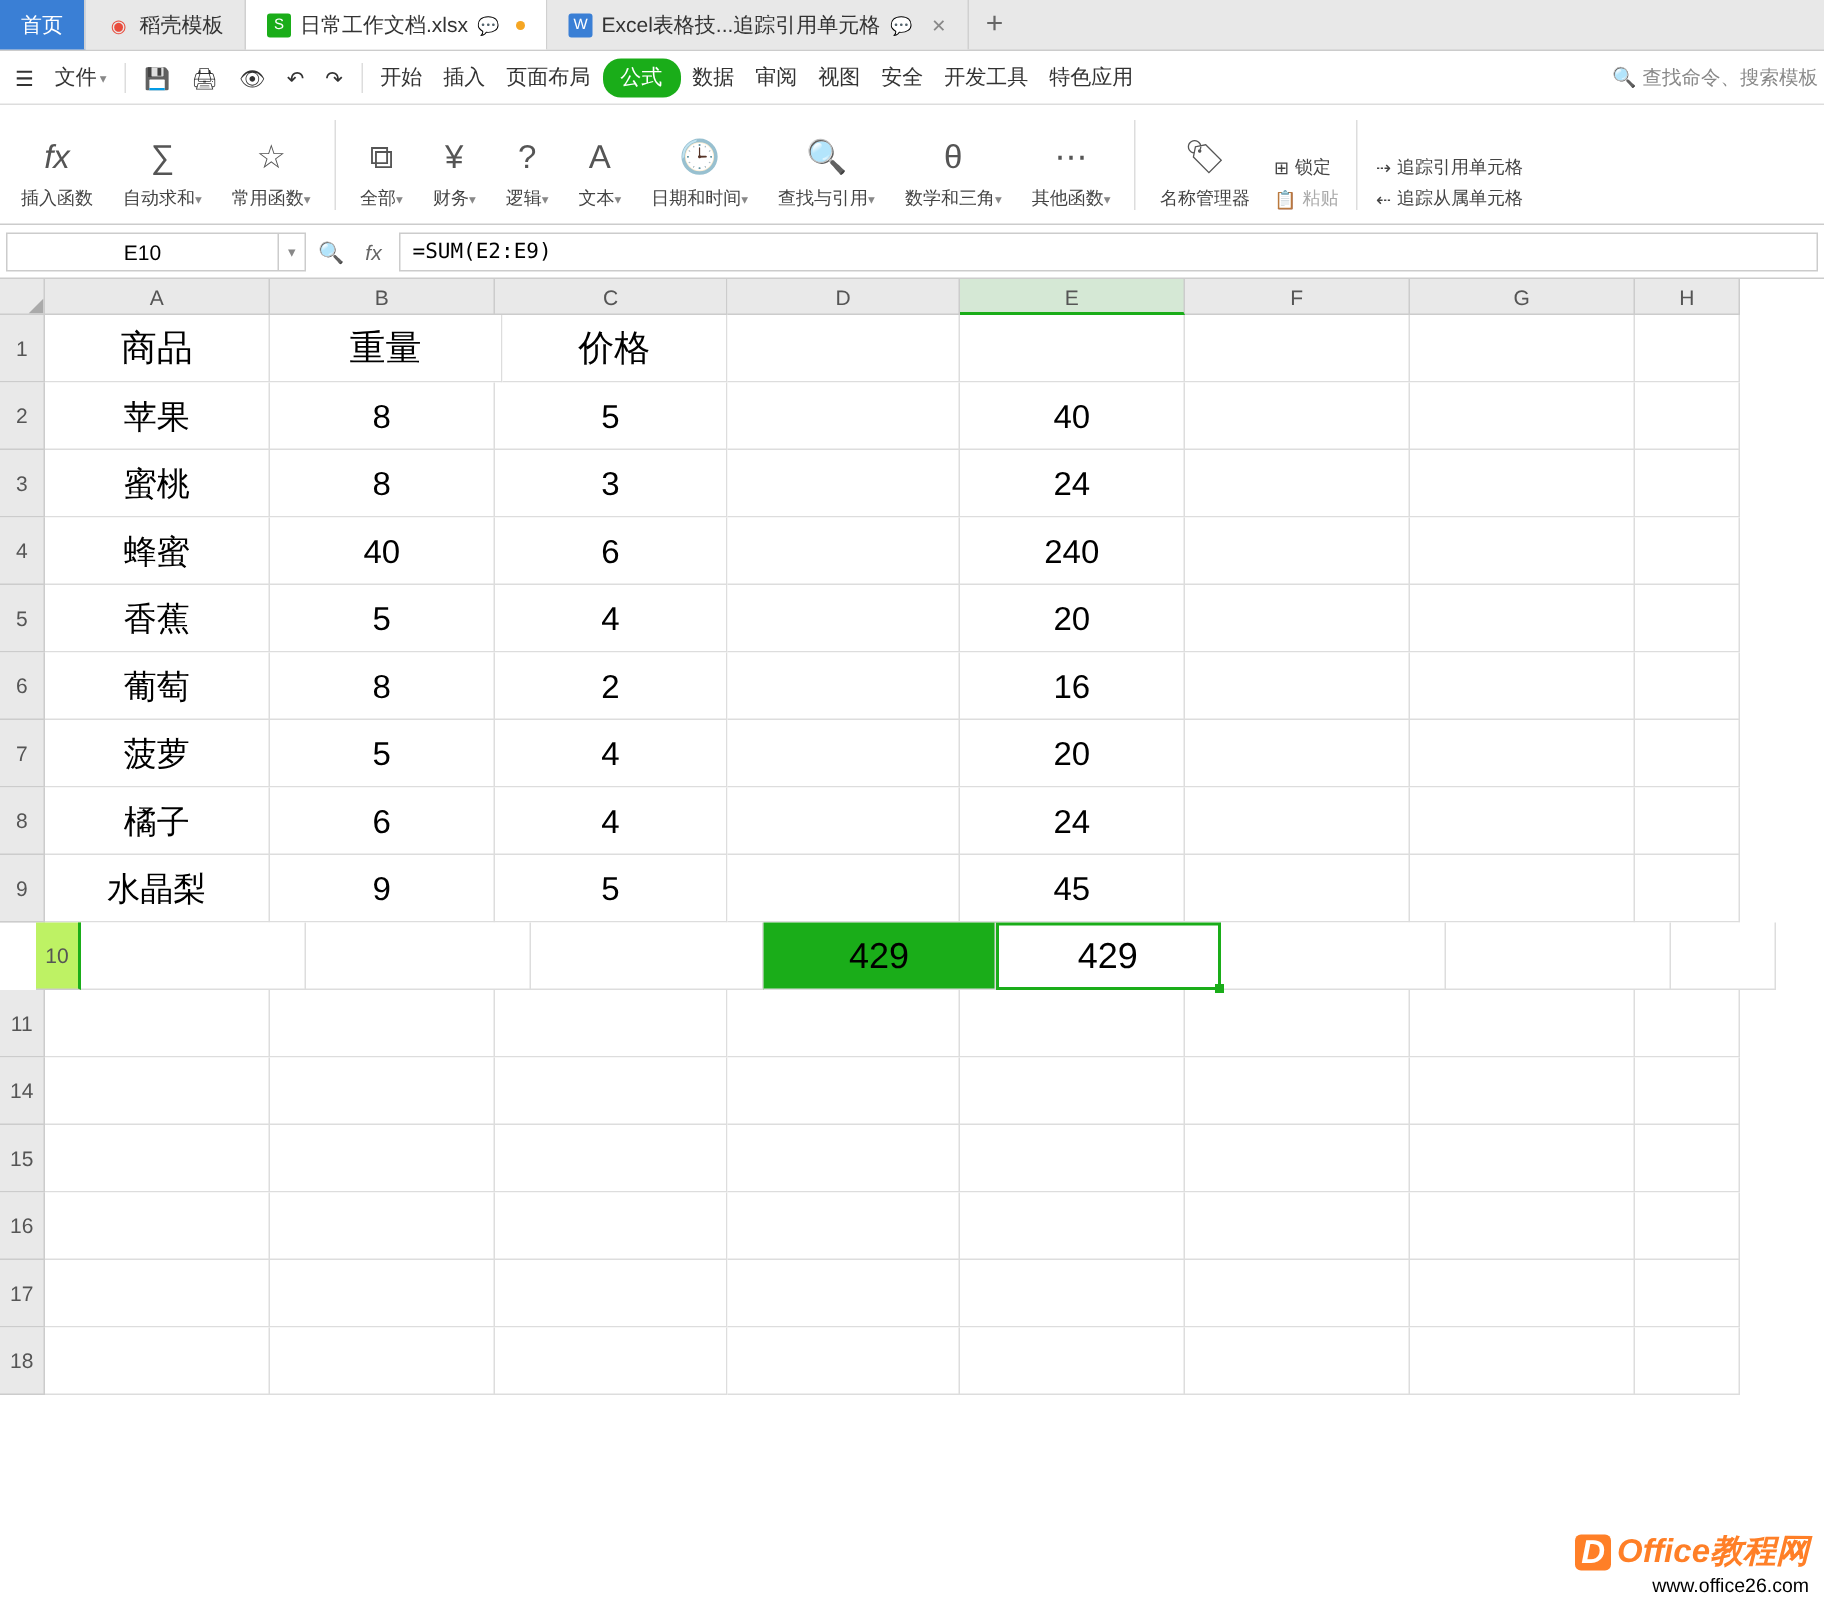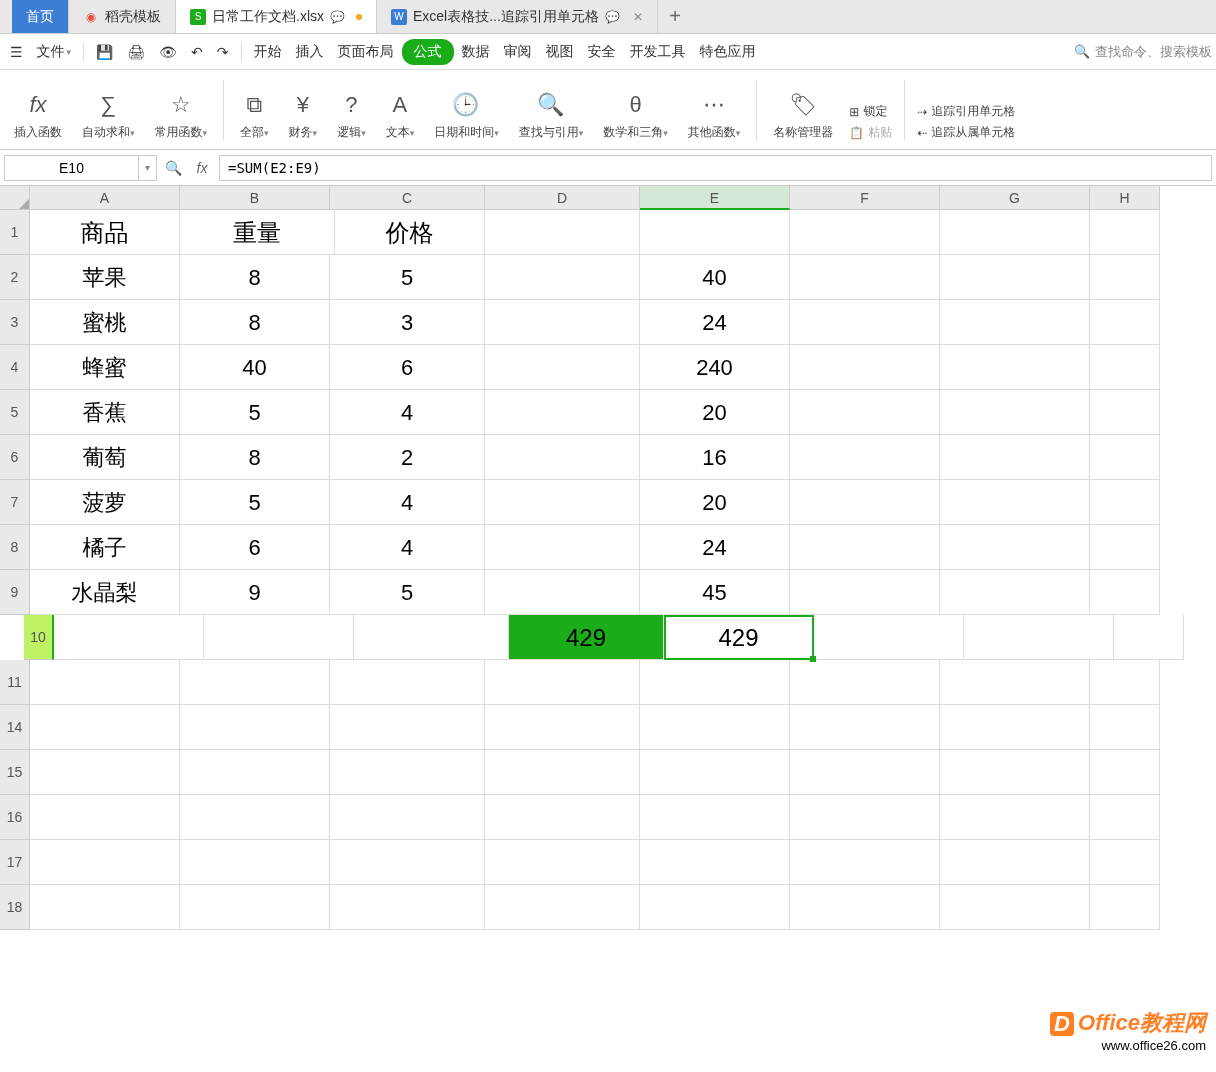--- a/index.html
+++ b/index.html
@@ -1,19 +1,19 @@
 <!DOCTYPE html>
 <html><head>
 <meta charset="utf-8">
 <style>
 * { box-sizing: border-box; margin: 0; padding: 0; font-family: "Microsoft YaHei", Arial, sans-serif; }
 body { background: #fff; width: 1216px; height: 1072px; overflow: hidden; position: relative; }
 
 
-.tabs { display: flex; height: 34px; background: #e8e8e8; align-items: stretch; border-bottom: 1px solid #ccc; padding-left: 12px; }
+.tabs { display: flex; height: 34px; background: #e8e8e8; align-items: stretch; border-bottom: 1px solid #ccc; }
 .tab { display: flex; align-items: center; padding: 0 14px; font-size: 14px; color: #333; gap: 6px; background: #e8e8e8; border-right: 1px solid #d0d0d0; cursor: pointer; }
 .tab.active { background: #3a7fd5; color: #fff; }
 .tab.white { background: #fff; }
 .tab-icon { width: 16px; height: 16px; display: inline-flex; align-items: center; justify-content: center; font-size: 12px; }
 .tab-close { color: #888; margin-left: 6px; font-size: 12px; }
 .tab-dot { width: 6px; height: 6px; border-radius: 50%; background: #f5a623; margin-left: 4px; }
 .tab-add { display:flex; align-items:center; justify-content:center; width:34px; font-size:20px; color:#666; cursor:pointer; }
 
 
 .menubar { display: flex; align-items: center; height: 36px; border-bottom: 1px solid #ddd; padding: 0 4px; gap: 2px; }
@@ -26,21 +26,21 @@
 .ribbon { display: flex; height: 80px; border-bottom: 1px solid #ccc; padding: 4px 6px; gap: 4px; align-items: flex-end; }
 .rib-btn { display: flex; flex-direction: column; align-items: center; justify-content: flex-end; padding: 4px 8px; font-size: 12px; color: #444; cursor: pointer; gap: 4px; white-space: nowrap; }
 .rib-icon { font-size: 22px; color: #555; height: 30px; display:flex; align-items:center; }
 .rib-sep { width: 1px; height: 60px; background: #ddd; margin: 0 4px; align-self: center; }
 .rib-group { display: flex; flex-direction: column; gap: 4px; font-size: 12px; color: #444; padding: 4px; }
 .rib-row { display: flex; align-items: center; gap: 4px; cursor: pointer; white-space: nowrap; }
 .dd { font-size: 9px; color: #888; }
 
 
 .fbar { display: flex; align-items: center; height: 36px; border-bottom: 1px solid #ccc; padding: 0 4px; gap: 6px; }
-.namebox { width: 153px; height: 26px; border: 1px solid #ccc; background: #fff; display: flex; align-items: center; justify-content: center; font-size: 14px; }
+.namebox { width: 200px; height: 26px; border: 1px solid #ccc; background: #fff; display: flex; align-items: center; justify-content: center; font-size: 14px; }
 .namebox-dd { border-left: 1px solid #ccc; height:100%; width:18px; display:flex; align-items:center; justify-content:center; color:#888; font-size:10px; }
 .fbar-icon { width: 22px; text-align: center; color: #666; cursor: pointer; font-size: 14px; }
 .fbar-input { flex: 1; border: 1px solid #ccc; height: 26px; padding: 0 8px; font-size: 14px; font-family: monospace; }
 
 
 .grid { position: relative; }
 .colheads { display: flex; height: 24px; }
 .corner { width: 30px; background: #e9e9e9; border-right: 1px solid #ccc; border-bottom: 1px solid #ccc; display:flex; align-items:flex-end; justify-content:flex-end; }
 .colhead { background: #e9e9e9; border-right: 1px solid #ccc; border-bottom: 1px solid #ccc; text-align: center; font-size: 14px; color: #555; line-height: 24px; }
 .colhead.sel { background: #d5e8d5; border-bottom: 2px solid #1aad19; }
@@ -49,21 +49,21 @@
 .rowhead.sel { background: #bef264; border-right: 2px solid #1aad19; margin-left: 24px; }
 .cell { border-right: 1px solid #ddd; border-bottom: 1px solid #ddd; text-align: center; font-size: 22px; color: #000; line-height: 45px; background: #fff; }
 .cell.hdr { font-size: 24px; }
 .cell.d10 { background: #1aad19; color: #000; font-size: 24px; }
 .cell.e10 { outline: 2px solid #1aad19; outline-offset: -2px; font-size: 24px; position:relative; }
 .cell.e10::after { content:''; position:absolute; right:-3px; bottom:-3px; width:6px; height:6px; background:#1aad19; }
 
 .colA{width:150px}.colB{width:150px}.colC{width:155px}.colD{width:155px}.colE{width:150px}.colF{width:150px}.colG{width:150px}.colH{width:70px}
 
 
-.watermark { position: absolute; right: 10px; bottom: 19px; text-align: right; }
+.watermark { position: absolute; right: 10px; bottom: 8px; text-align: right; }
 .wm1 { font-size: 22px; font-weight: bold; color: #ff7f27; font-style: italic; }
 .wm2 { font-size: 13px; color: #000000; }
 .wm-icon { display:inline-block; width:24px; height:24px; background:#ff7f27; border-radius:4px; color:#fff; text-align:center; line-height:24px; font-weight:bold; margin-right:4px; vertical-align:middle; }
 </style>
 </head>
 <body>
 
 <div class="tabs">
   <div class="tab active">
       <span>首页</span>

